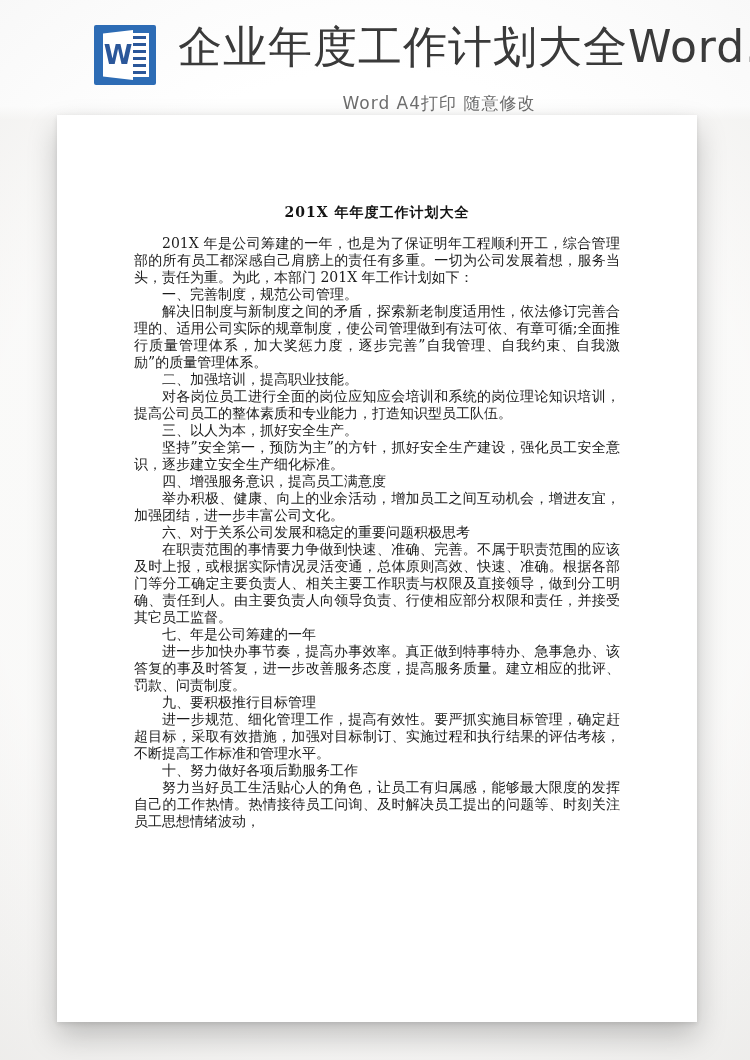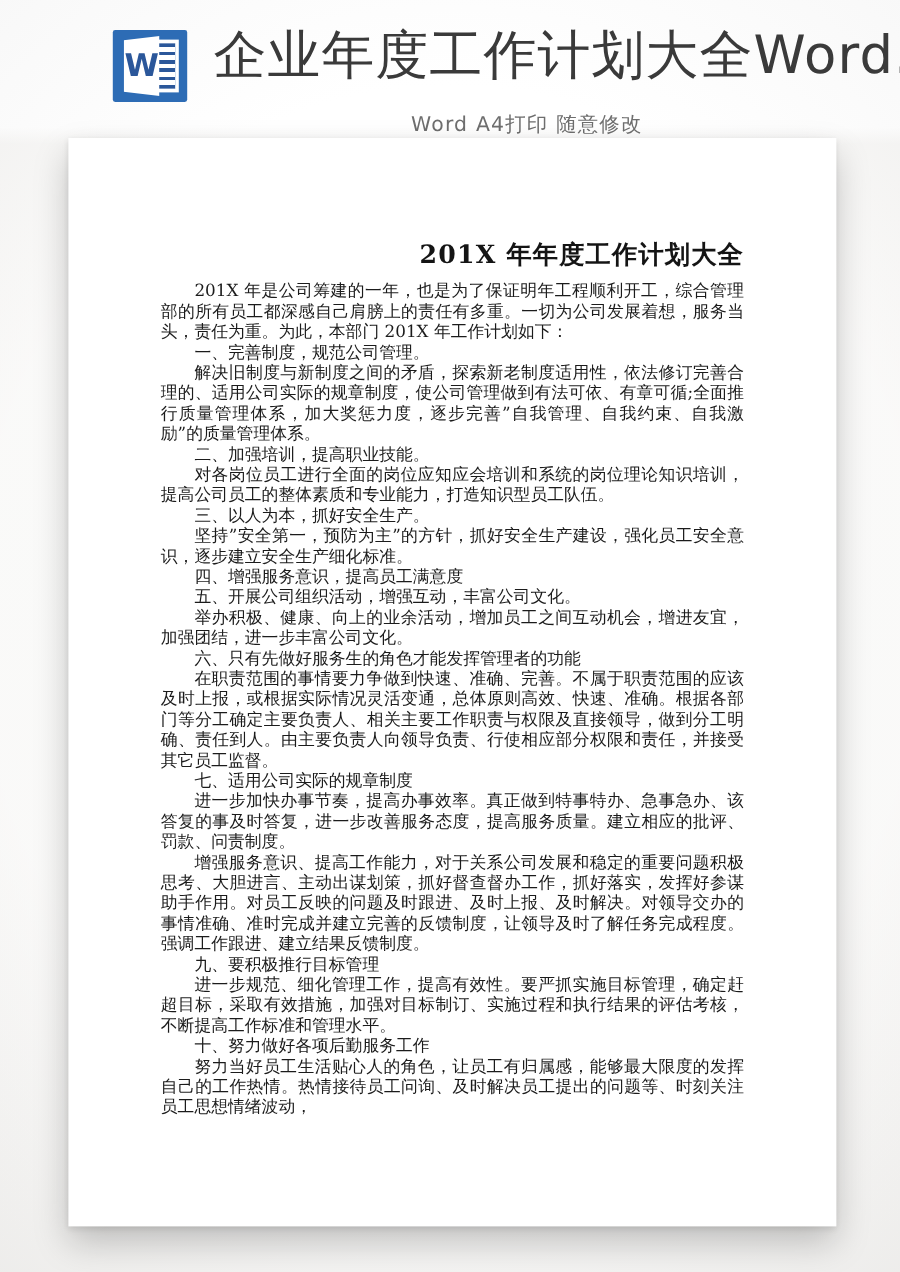--- a/index.html
+++ b/index.html
@@ -58,22 +58,22 @@
     position: absolute; left: 57px; top: 115px;
     width: 640px; height: 907px; box-sizing: border-box;
     background: #ffffff;
     padding: 83px 77px 0 77px;
     box-shadow: 0 2px 5px rgba(0,0,0,0.10), 0 14px 28px rgba(0,0,0,0.22);
     overflow: hidden;
   }
   .doc-title {
     margin: 0 0 9px 0;
     font-family: "DejaVu Serif", serif;
-    font-size: 21px; line-height: 28px; font-weight: bold;
-    color: #141414; text-align: right; letter-spacing: 1px;
+    font-size: 14px; line-height: 28px; font-weight: bold;
+    color: #141414; text-align: center; letter-spacing: 1px;
   }
   .doc-body {
     font-family: "DejaVu Serif", serif;
     font-size: 14px; line-height: 17px; color: #1b1b1b;
   }
   .doc-body p.para {
     margin: 0; text-indent: 2em; text-align: justify;
     word-break: break-all;
   }
 </style>
@@ -100,27 +100,25 @@
       <h2 class="doc-title">201X 年年度工作计划大全</h2>
       <div class="doc-body">
           <p class="para body">201X 年是公司筹建的一年，也是为了保证明年工程顺利开工，综合管理部的所有员工都深感自己肩膀上的责任有多重。一切为公司发展着想，服务当头，责任为重。为此，本部门 201X 年工作计划如下：</p>
           <p class="para heading">一、完善制度，规范公司管理。</p>
           <p class="para body">解决旧制度与新制度之间的矛盾，探索新老制度适用性，依法修订完善合理的、适用公司实际的规章制度，使公司管理做到有法可依、有章可循;全面推行质量管理体系，加大奖惩力度，逐步完善”自我管理、自我约束、自我激励”的质量管理体系。</p>
           <p class="para heading">二、加强培训，提高职业技能。</p>
           <p class="para body">对各岗位员工进行全面的岗位应知应会培训和系统的岗位理论知识培训，提高公司员工的整体素质和专业能力，打造知识型员工队伍。</p>
           <p class="para heading">三、以人为本，抓好安全生产。</p>
           <p class="para body">坚持”安全第一，预防为主”的方针，抓好安全生产建设，强化员工安全意识，逐步建立安全生产细化标准。</p>
           <p class="para heading">四、增强服务意识，提高员工满意度</p>
-          <p class="para heading">五、开展公司组织活动，增强互动，丰富公司文化。</p>
           <p class="para body">举办积极、健康、向上的业余活动，增加员工之间互动机会，增进友宜，加强团结，进一步丰富公司文化。</p>
-          <p class="para heading">六、只有先做好服务生的角色才能发挥管理者的功能</p>
+          <p class="para heading">六、对于关系公司发展和稳定的重要问题积极思考</p>
           <p class="para body">在职责范围的事情要力争做到快速、准确、完善。不属于职责范围的应该及时上报，或根据实际情况灵活变通，总体原则高效、快速、准确。根据各部门等分工确定主要负责人、相关主要工作职责与权限及直接领导，做到分工明确、责任到人。由主要负责人向领导负责、行使相应部分权限和责任，并接受其它员工监督。</p>
-          <p class="para heading">七、适用公司实际的规章制度</p>
+          <p class="para heading">七、年是公司筹建的一年</p>
           <p class="para body">进一步加快办事节奏，提高办事效率。真正做到特事特办、急事急办、该答复的事及时答复，进一步改善服务态度，提高服务质量。建立相应的批评、罚款、问责制度。</p>
-          <p class="para body">增强服务意识、提高工作能力，对于关系公司发展和稳定的重要问题积极思考、大胆进言、主动出谋划策，抓好督查督办工作，抓好落实，发挥好参谋助手作用。对员工反映的问题及时跟进、及时上报、及时解决。对领导交办的事情准确、准时完成并建立完善的反馈制度，让领导及时了解任务完成程度。强调工作跟进、建立结果反馈制度。</p>
           <p class="para heading">九、要积极推行目标管理</p>
           <p class="para body">进一步规范、细化管理工作，提高有效性。要严抓实施目标管理，确定赶超目标，采取有效措施，加强对目标制订、实施过程和执行结果的评估考核，不断提高工作标准和管理水平。</p>
           <p class="para heading">十、努力做好各项后勤服务工作</p>
           <p class="para body">努力当好员工生活贴心人的角色，让员工有归属感，能够最大限度的发挥自己的工作热情。热情接待员工问询、及时解决员工提出的问题等、时刻关注员工思想情绪波动，</p>
         </div>
     </div>
   </main>
 
 </div>
 

